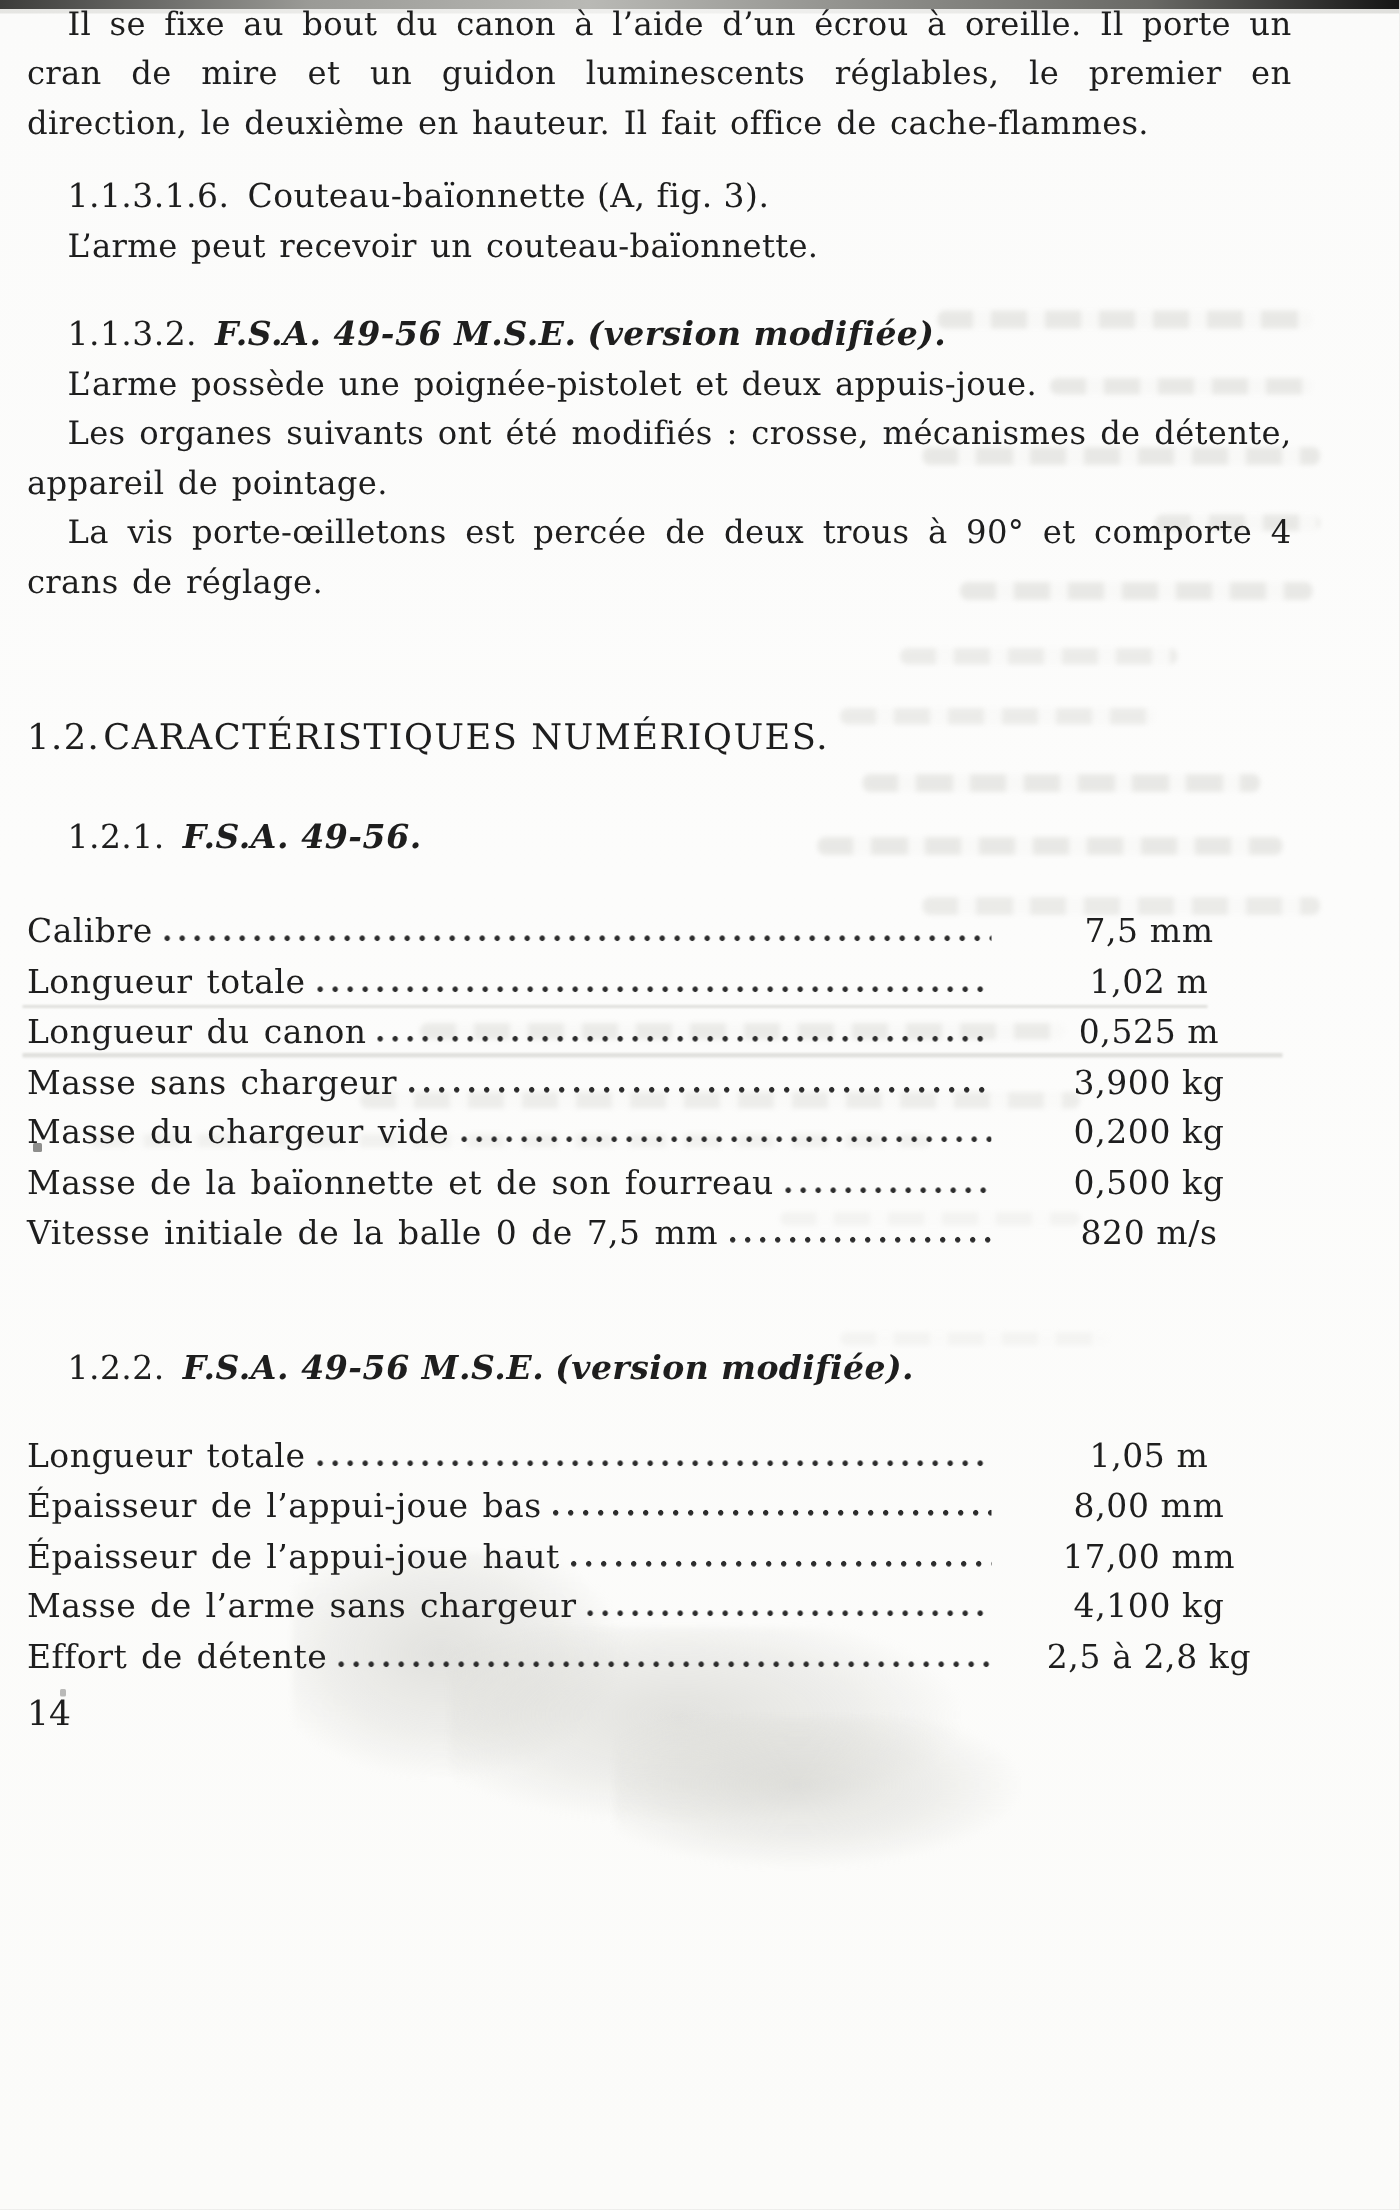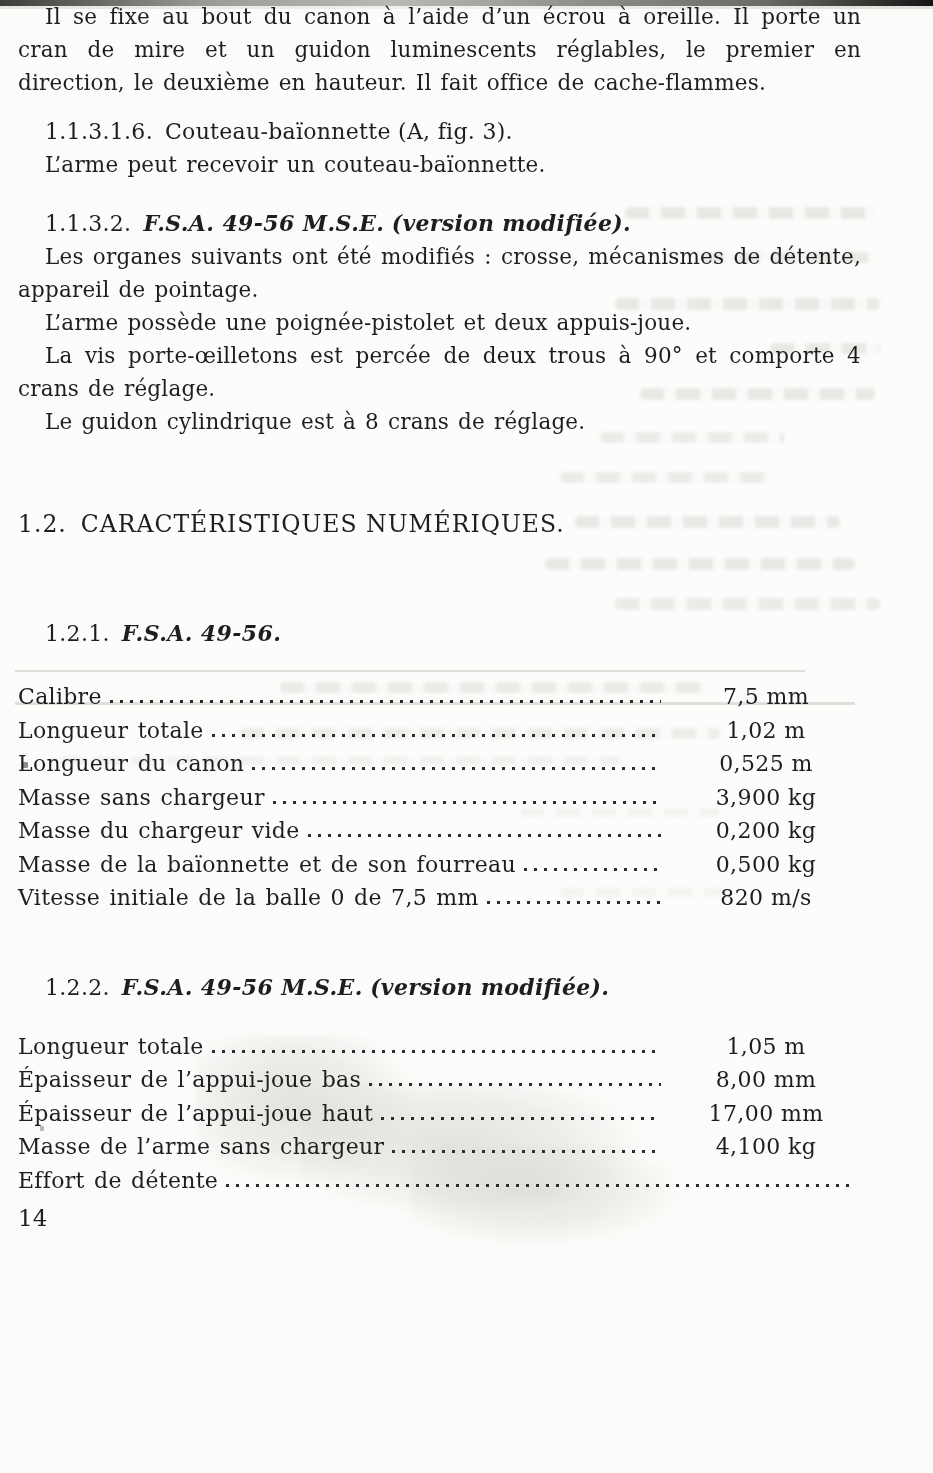--- a/index.html
+++ b/index.html
@@ -50,22 +50,22 @@
   .h-1136{margin-top:16px;}
   .after-1136{margin-top:2px;}
   .h-132{margin-top:26px;}
   .h-12{
     margin:70px 0 0 0;
     font-size:23.5px;
     line-height:33px;
     letter-spacing:1px;
     white-space:nowrap;
   }
-  .h-12 .num{margin-right:14px;}
-  .h-121{margin-top:76px;}
+  .h-12 .num{margin-right:2px;}
+  .h-121{margin-top:34px;}
   .h-122{margin-top:56px;}
   .spec-table{margin-top:30px;}
   .spec-table-2{margin-top:26px;}
   .spec-row{
     display:flex;
     align-items:baseline;
     font-size:22px;
     line-height:33.5px;
     height:33.5px;
   }
@@ -156,24 +156,23 @@
     <p class="body-text intro">Il se fixe au bout du canon à l’aide d’un écrou à oreille. Il porte un cran de mire et un guidon luminescents réglables, le premier en direction, le deuxième en hauteur. Il fait office de cache-flammes.</p>
 
     <div class="heading h-1136">
       <span class="num">1.1.3.1.6.</span><span>Couteau-baïonnette (A, fig. 3).</span>
     </div>
     <p class="body-text after-1136">L’arme peut recevoir un couteau-baïonnette.</p>
 
     <div class="heading h-132">
       <span class="num">1.1.3.2.</span><span class="t-italic">F.S.A. 49-56 M.S.E.</span>&nbsp;<span class="t-italic-light">(version modifiée).</span>
     </div>
+    <p class="body-text">L’arme possède une poignée-pistolet et deux appuis-joue.</p>
     <p class="body-text">Les organes suivants ont été modifiés : crosse, mécanismes de détente, appareil de pointage.</p>
-    <p class="body-text">L’arme possède une poignée-pistolet et deux appuis-joue.</p>
     <p class="body-text">La vis porte-œilletons est percée de deux trous à 90° et comporte 4 crans de réglage.</p>
-    <p class="body-text">Le guidon cylindrique est à 8 crans de réglage.</p>
 
     <div class="h-12">
       <span class="num">1.2.</span><span>CARACTÉRISTIQUES NUMÉRIQUES.</span>
     </div>
 
     <div class="heading h-121">
       <span class="num">1.2.1.</span><span class="t-italic">F.S.A. 49-56.</span>
     </div>
 
     <div class="spec-table">
@@ -235,19 +234,20 @@
         <span class="spec-value">17,00 mm</span>
       </div>
       <div class="spec-row">
         <span class="spec-label">Masse de l’arme sans chargeur</span>
         <span class="spec-leader"></span>
         <span class="spec-value">4,100 kg</span>
       </div>
       <div class="spec-row">
         <span class="spec-label">Effort de détente</span>
         <span class="spec-leader"></span>
+        <span class="spec-value">2,5 à 2,8 kg</span>
       </div>
     </div>
 
     <p class="page-number">14</p>
 
   </div>
 </div>
 
 </body></html>

